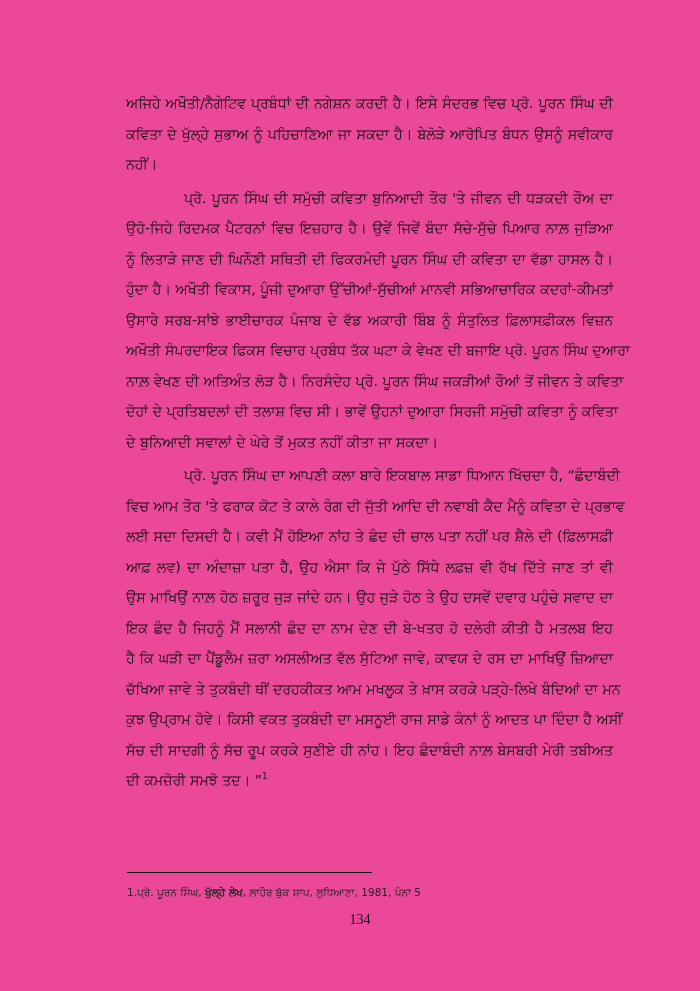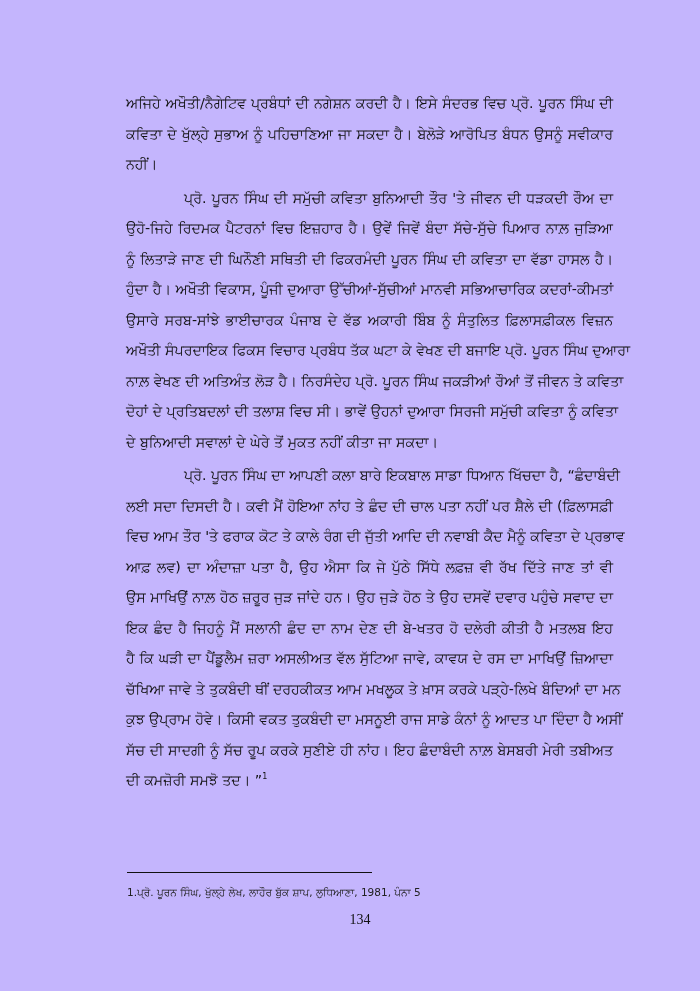--- a/index.html
+++ b/index.html
@@ -1,19 +1,19 @@
 <!DOCTYPE html>
 <html><head>
   <meta charset="utf-8">
   <style>
     html, body { margin: 0; padding: 0; background: #ffffff; }
     body { width: 700px; height: 991px; position: relative; overflow: hidden; }
     .page {
       position: absolute; left: 0; top: 0; width: 700px; height: 991px;
-      background: #c4b5fd; color: #111111;
+      background: #ec4899; color: #111111;
       font-family: "DejaVu Sans", sans-serif;
     }
     .body-text {
       position: absolute; left: 126px; top: 88px; width: 487px;
     }
     .line {
       display: block; height: 30.5px; line-height: 30.5px;
       font-size: 14.2px; white-space: nowrap; overflow: visible;
       text-align: justify; text-align-last: justify;
     }
@@ -21,21 +21,21 @@
     .line.indent { padding-left: 58px; }
     .gap { display: block; height: 3px; }
     .footnote-rule {
       position: absolute; left: 127px; top: 872px; width: 245px; height: 0;
       border-top: 1px solid #111111;
     }
     .footnote {
       position: absolute; left: 127px; top: 884px; font-size: 10.5px;
       line-height: 16px; color: #222222; white-space: nowrap;
     }
-    .footnote .bold { font-weight: normal; text-align: right; }
+    .footnote .bold { font-weight: bold; text-align: right; }
     .page-number {
       position: absolute; left: 0; width: 720px; top: 912px; text-align: center;
       font-family: "Liberation Serif", serif; font-size: 14px; color: #111111;
     }
     sup { font-size: 8px; vertical-align: super; line-height: 0; }
   </style>
 </head>
 <body>
 
 <div class="page">
@@ -56,22 +56,22 @@
       <span class="line">ਉਸਾਰੇ ਸਰਬ-ਸਾਂਝੇ ਭਾਈਚਾਰਕ ਪੰਜਾਬ ਦੇ ਵੱਡ ਅਕਾਰੀ ਬਿੰਬ ਨੂੰ ਸੰਤੁਲਿਤ ਫ਼ਿਲਾਸਫ਼ੀਕਲ ਵਿਜ਼ਨ</span>
       <span class="line">ਅਖੌਤੀ ਸੰਪਰਦਾਇਕ ਫਿਕਸ ਵਿਚਾਰ ਪ੍ਰਬੰਧ ਤੱਕ ਘਟਾ ਕੇ ਵੇਖਣ ਦੀ ਬਜਾਇ ਪ੍ਰੋ. ਪੂਰਨ ਸਿੰਘ ਦੁਆਰਾ</span>
       <span class="line">ਨਾਲ਼ ਵੇਖਣ ਦੀ ਅਤਿਅੰਤ ਲੋੜ ਹੈ। ਨਿਰਸੰਦੇਹ ਪ੍ਰੋ. ਪੂਰਨ ਸਿੰਘ ਜਕੜੀਆਂ ਰੌਆਂ ਤੋਂ ਜੀਵਨ ਤੇ ਕਵਿਤਾ</span>
       <span class="line">ਦੋਹਾਂ ਦੇ ਪ੍ਰਤਿਬਦਲਾਂ ਦੀ ਤਲਾਸ਼ ਵਿਚ ਸੀ। ਭਾਵੇਂ ਉਹਨਾਂ ਦੁਆਰਾ ਸਿਰਜੀ ਸਮੁੱਚੀ ਕਵਿਤਾ ਨੂੰ ਕਵਿਤਾ</span>
       <span class="line last">ਦੇ ਬੁਨਿਆਦੀ ਸਵਾਲਾਂ ਦੇ ਘੇਰੇ ਤੋਂ ਮੁਕਤ ਨਹੀਂ ਕੀਤਾ ਜਾ ਸਕਦਾ।</span>
     </div>
     <span class="gap"></span>
 
     <div>
       <span class="line indent">ਪ੍ਰੋ. ਪੂਰਨ ਸਿੰਘ ਦਾ ਆਪਣੀ ਕਲਾ ਬਾਰੇ ਇਕਬਾਲ ਸਾਡਾ ਧਿਆਨ ਖਿੱਚਦਾ ਹੈ, “ਛੰਦਾਬੰਦੀ</span>
+      <span class="line">ਵਿਚ ਆਮ ਤੌਰ 'ਤੇ ਫਰਾਕ ਕੋਟ ਤੇ ਕਾਲੇ ਰੰਗ ਦੀ ਜੁੱਤੀ ਆਦਿ ਦੀ ਨਵਾਬੀ ਕੈਦ ਮੈਨੂੰ ਕਵਿਤਾ ਦੇ ਪ੍ਰਭਾਵ</span>
       <span class="line">ਲਈ ਸਦਾ ਦਿਸਦੀ ਹੈ। ਕਵੀ ਮੈਂ ਹੋਇਆ ਨਾਂਹ ਤੇ ਛੰਦ ਦੀ ਚਾਲ ਪਤਾ ਨਹੀਂ ਪਰ ਸ਼ੈਲੇ ਦੀ (ਫ਼ਿਲਾਸਫ਼ੀ</span>
-      <span class="line">ਵਿਚ ਆਮ ਤੌਰ 'ਤੇ ਫਰਾਕ ਕੋਟ ਤੇ ਕਾਲੇ ਰੰਗ ਦੀ ਜੁੱਤੀ ਆਦਿ ਦੀ ਨਵਾਬੀ ਕੈਦ ਮੈਨੂੰ ਕਵਿਤਾ ਦੇ ਪ੍ਰਭਾਵ</span>
       <span class="line">ਆਫ਼ ਲਵ) ਦਾ ਅੰਦਾਜ਼ਾ ਪਤਾ ਹੈ, ਉਹ ਐਸਾ ਕਿ ਜੇ ਪੁੱਠੇ ਸਿੱਧੇ ਲਫ਼ਜ਼ ਵੀ ਰੱਖ ਦਿੱਤੇ ਜਾਣ ਤਾਂ ਵੀ</span>
       <span class="line">ਉਸ ਮਾਖਿਉਂ ਨਾਲ਼ ਹੋਠ ਜ਼ਰੂਰ ਜੁੜ ਜਾਂਦੇ ਹਨ। ਉਹ ਜੁੜੇ ਹੋਠ ਤੇ ਉਹ ਦਸਵੇਂ ਦਵਾਰ ਪਹੁੰਚੇ ਸਵਾਦ ਦਾ</span>
       <span class="line">ਇਕ ਛੰਦ ਹੈ ਜਿਹਨੂੰ ਮੈਂ ਸਲਾਨੀ ਛੰਦ ਦਾ ਨਾਮ ਦੇਣ ਦੀ ਬੇ-ਖਤਰ ਹੋ ਦਲੇਰੀ ਕੀਤੀ ਹੈ ਮਤਲਬ ਇਹ</span>
       <span class="line">ਹੈ ਕਿ ਘੜੀ ਦਾ ਪੈਂਡੂਲੈਮ ਜ਼ਰਾ ਅਸਲੀਅਤ ਵੱਲ ਸੁੱਟਿਆ ਜਾਵੇ, ਕਾਵਯ ਦੇ ਰਸ ਦਾ ਮਾਖਿਉਂ ਜ਼ਿਆਦਾ</span>
       <span class="line">ਚੱਖਿਆ ਜਾਵੇ ਤੇ ਤੁਕਬੰਦੀ ਥੀਂ ਦਰਹਕੀਕਤ ਆਮ ਮਖਲੂਕ ਤੇ ਖ਼ਾਸ ਕਰਕੇ ਪੜ੍ਹੇ-ਲਿਖੇ ਬੰਦਿਆਂ ਦਾ ਮਨ</span>
       <span class="line">ਕੁਝ ਉਪ੍ਰਾਮ ਹੋਵੇ। ਕਿਸੀ ਵਕਤ ਤੁਕਬੰਦੀ ਦਾ ਮਸਨੂਈ ਰਾਜ ਸਾਡੇ ਕੰਨਾਂ ਨੂੰ ਆਦਤ ਪਾ ਦਿੰਦਾ ਹੈ ਅਸੀਂ</span>
       <span class="line">ਸੱਚ ਦੀ ਸਾਦਗੀ ਨੂੰ ਸੱਚ ਰੂਪ ਕਰਕੇ ਸੁਣੀਏ ਹੀ ਨਾਂਹ। ਇਹ ਛੰਦਾਬੰਦੀ ਨਾਲ਼ ਬੇਸਬਰੀ ਮੇਰੀ ਤਬੀਅਤ</span>
       <span class="line last"><span>ਦੀ ਕਮਜ਼ੋਰੀ ਸਮਝੋ ਤਦ। ”</span><sup>1</sup></span>
     </div>
   </div>

